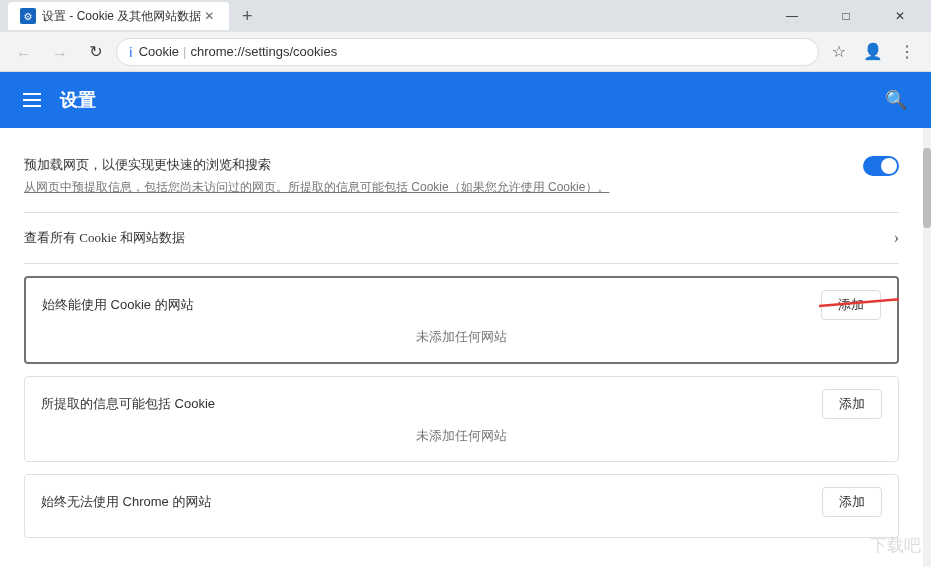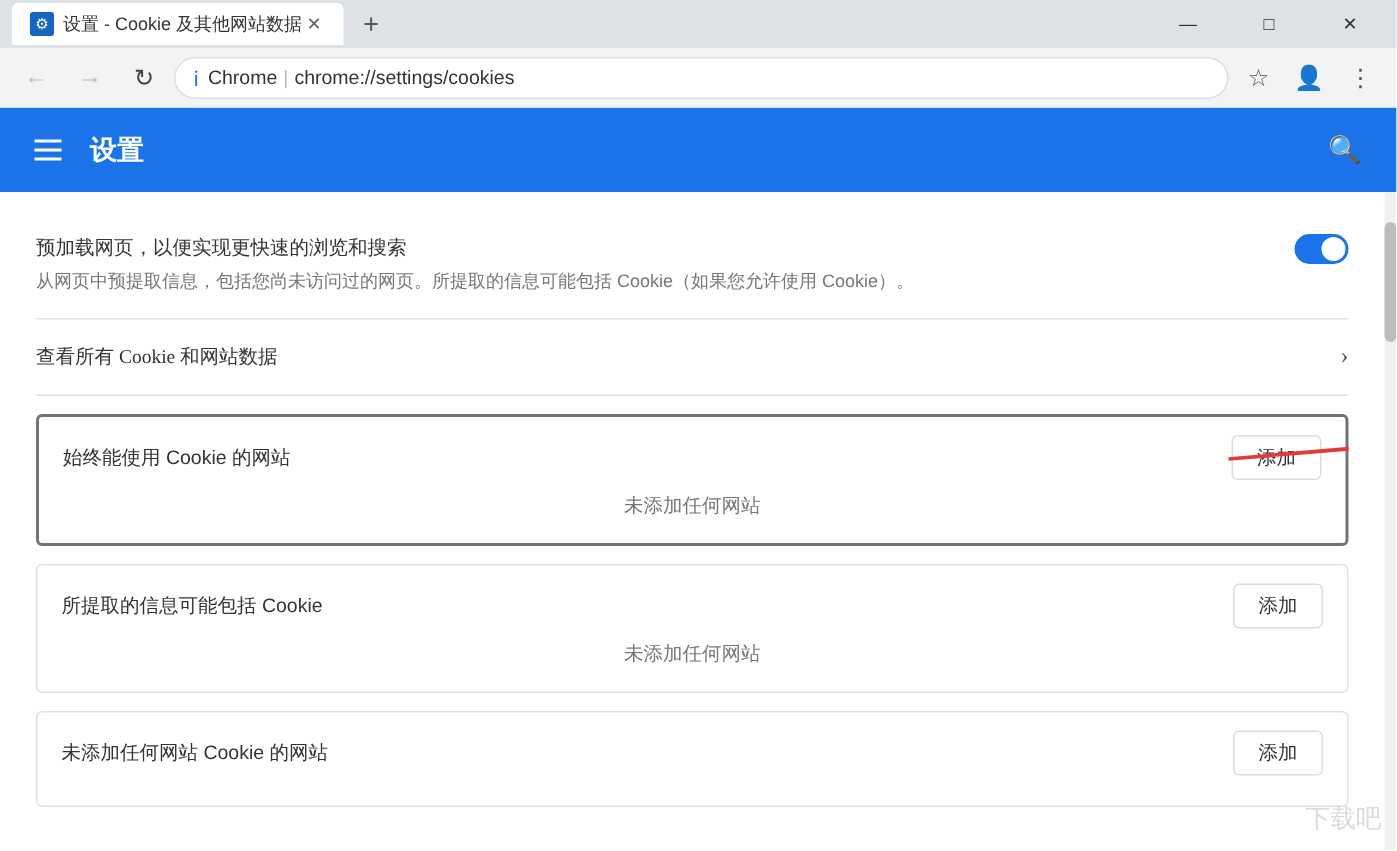--- a/index.html
+++ b/index.html
@@ -96,21 +96,21 @@
     }
     .scrollbar {
       width: 8px; background: #f1f1f1;
     }
     .scrollbar-thumb {
       width: 8px; height: 80px; background: #bdbdbd; border-radius: 4px; margin-top: 20px;
     }
     .preload-section { padding: 8px 0 16px 0; border-bottom: 1px solid #e0e0e0; }
     .preload-title { font-size: 13px; color: #333; margin-bottom: 4px; }
     .preload-desc {
-      font-size: 12px; color: #777; line-height: 1.5; max-width: 700px;
+      font-size: 12px; color: #777; line-height: 1.5; max-width: 700px; text-decoration: underline;
     }
     .toggle-row {
       display: flex; align-items: flex-start; justify-content: space-between;
       margin-top: 4px;
     }
     .toggle {
       width: 36px; height: 20px; background: #1a73e8; border-radius: 10px;
       position: relative; cursor: pointer; flex-shrink: 0;
     }
     .toggle::after {
@@ -180,21 +180,21 @@
     <div class="win-btn close">✕</div>
   </div>
 </div>
 
 <div class="addressbar">
   <div class="nav-btn disabled">←</div>
   <div class="nav-btn disabled">→</div>
   <div class="nav-btn">↻</div>
   <div class="address-input">
     <span class="address-icon">ℹ</span>
-    <span class="address-text">Chrome</span>
+    <span class="address-text">Cookie</span>
     <span class="address-divider">|</span>
     <span class="address-text">chrome://settings/cookies</span>
   </div>
   <div class="toolbar-icons">
     <div class="toolbar-icon-btn">☆</div>
     <div class="toolbar-icon-btn">👤</div>
     <div class="toolbar-icon-btn">⋮</div>
   </div>
 </div>
 
@@ -250,21 +250,21 @@
       <div class="cookie-section">
         <div class="cookie-section-header">
           <span class="cookie-section-title">所提取的信息可能包括 Cookie</span>
           <button class="add-btn">添加</button>
         </div>
         <div class="empty-text">未添加任何网站</div>
       </div>
 
       <div class="cookie-section">
         <div class="cookie-section-header">
-          <span class="cookie-section-title">未添加任何网站 Cookie 的网站</span>
+          <span class="cookie-section-title">始终无法使用 Chrome 的网站</span>
           <button class="add-btn">添加</button>
         </div>
       </div>
 
     </div>
   </div>
 
   <div class="scrollbar">
     <div class="scrollbar-thumb"></div>
   </div>

